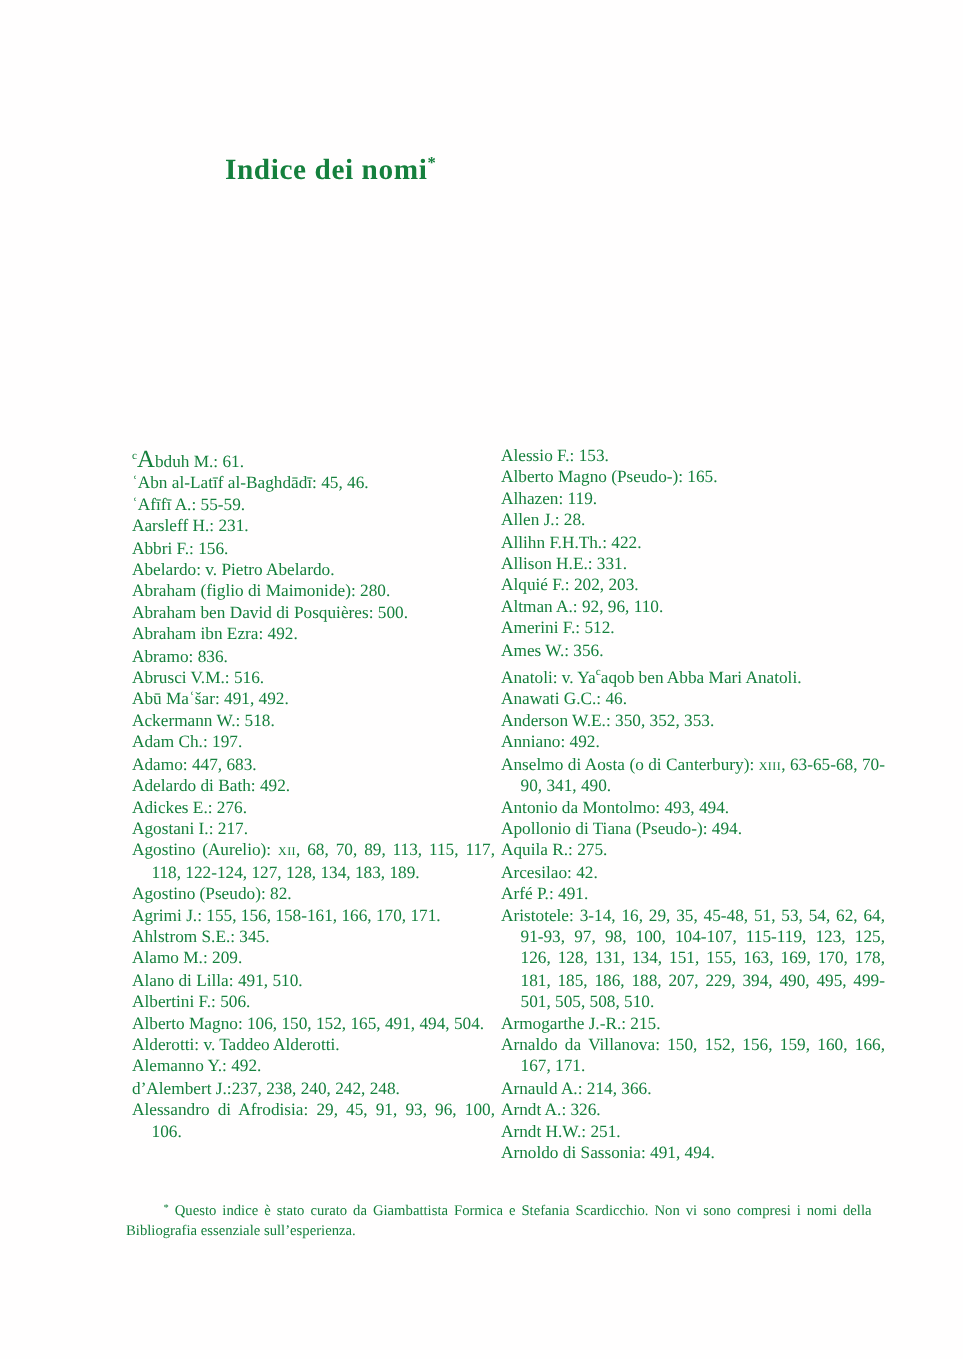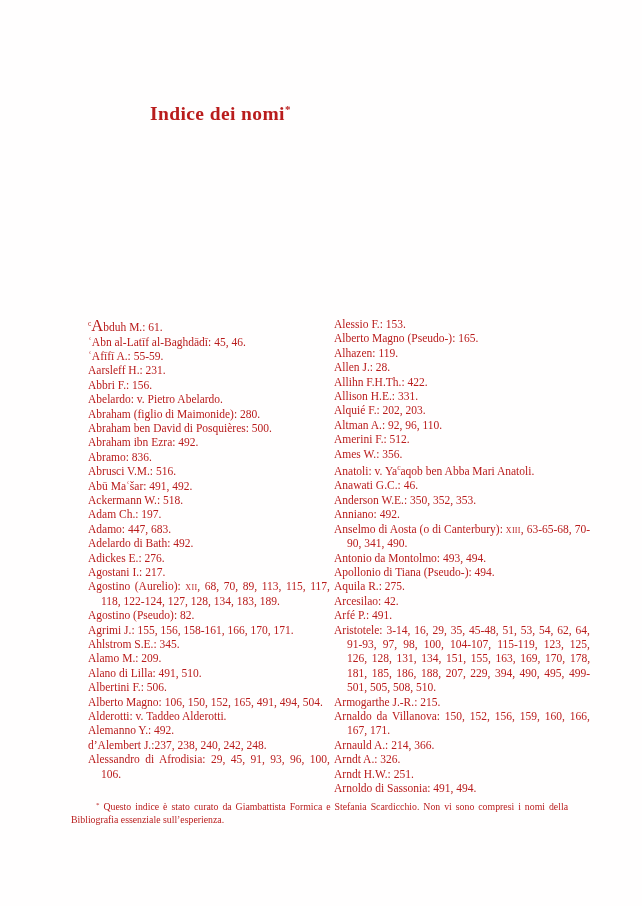--- a/index.html
+++ b/index.html
@@ -6,21 +6,21 @@
     margin: 0;
     padding: 0;
     background: #ffffff;
   }
   .book-page {
     position: relative;
     width: 642px;
     height: 906px;
     background: #fffefe;
     font-family: "Liberation Serif", serif;
-    color: #b91c1c;
+    color: #15803d;
     overflow: hidden;
   }
   .page-title {
     position: absolute;
     left: 150px;
     top: 90px;
     font-size: 19.5px;
     font-weight: 700;
     letter-spacing: 0.4px;
     white-space: nowrap;
@@ -33,21 +33,20 @@
     position: absolute;
     left: 88px;
     top: 297px;
     width: 502px;
     display: flex;
     gap: 4px;
   }
   .index-col {
     font-size: 11.5px;
     line-height: 14.4px;
-    margin-top: 20px;
   }
   .index-col.left  { width: 242px; }
   .index-col.right { width: 256px; font-family: Liberation Serif, serif; }
   .entry {
     margin: 0;
     padding-left: 13px;
     text-indent: -13px;
     text-align: justify;
   }
   .seg-sup {
@@ -58,21 +57,21 @@
   .seg-init {
     font-size: 16.5px;
     line-height: 1;
   }
   .seg-sc {
     font-variant: small-caps;
     letter-spacing: 0.3px;
   }
   .footnote {
     position: absolute;
-    left: 71px;
+    left: 84px;
     top: 799px;
     width: 497px;
     font-size: 9.8px;
     line-height: 13px;
     text-align: justify;
   }
   .footnote p {
     margin: 0;
     text-indent: 25px;
   }

